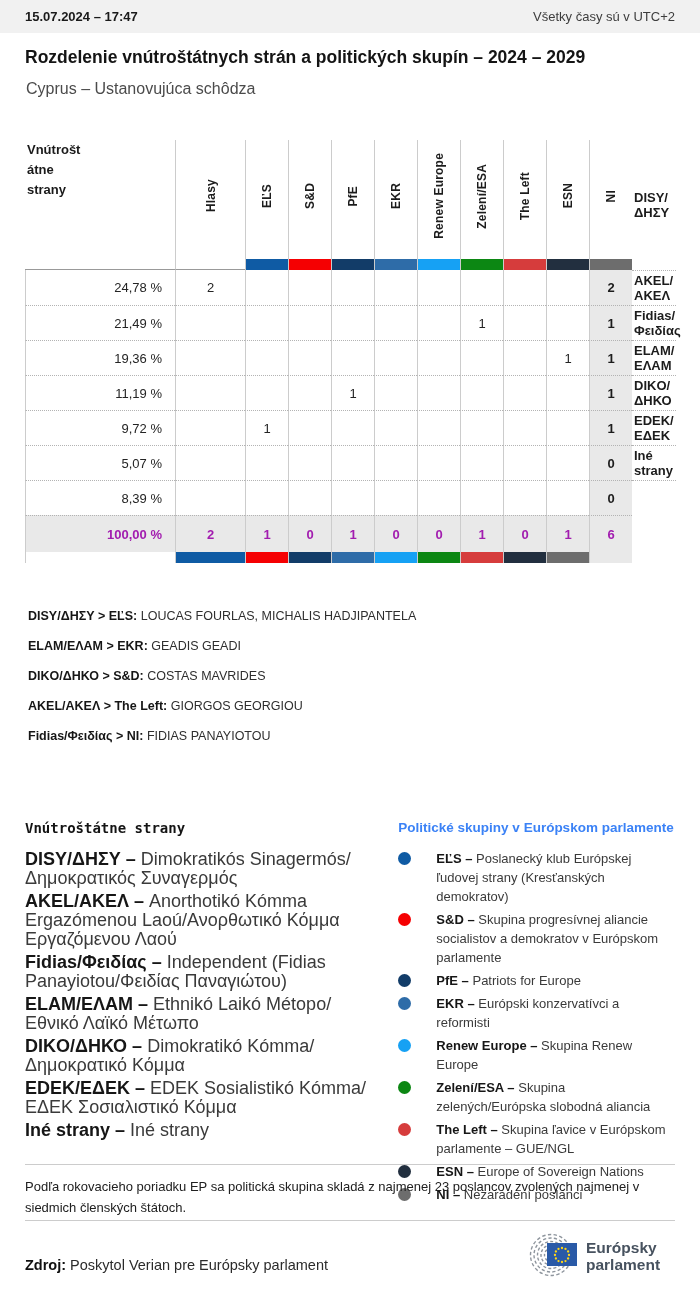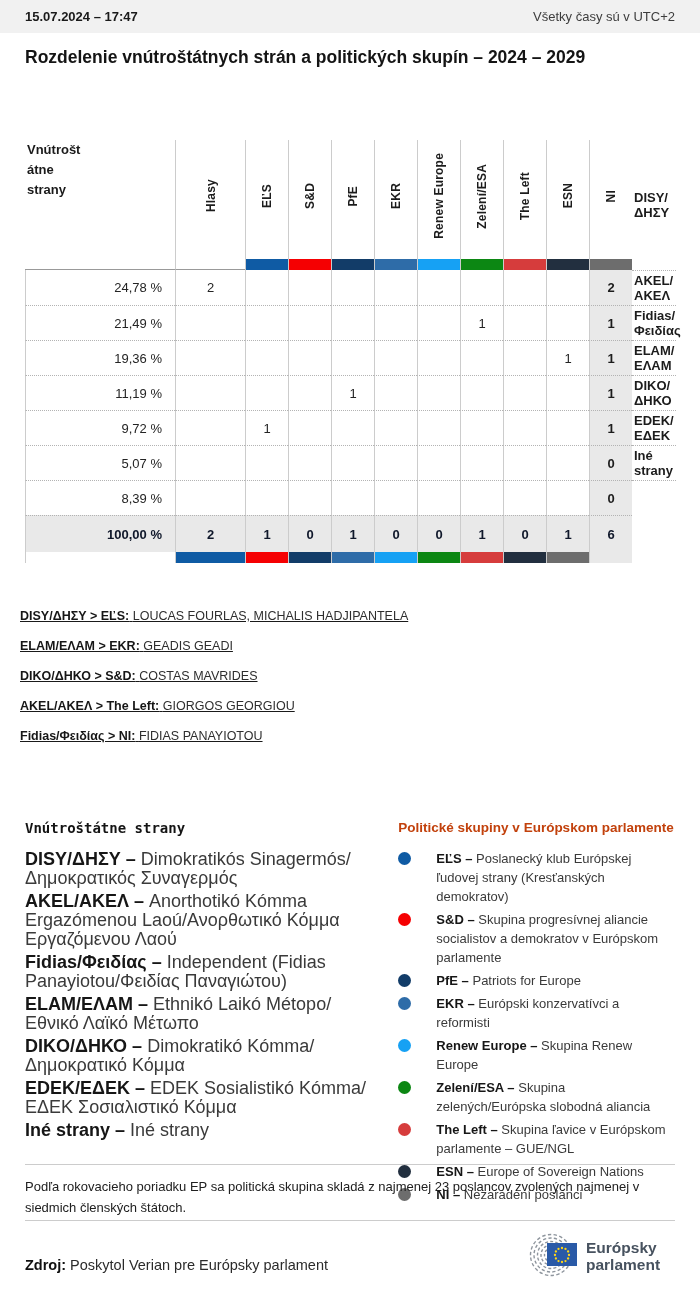--- a/index.html
+++ b/index.html
@@ -35,33 +35,33 @@
   .th-group { display:flex; align-items:center; justify-content:center; padding-bottom:18px; }
   .vlabel { writing-mode:vertical-rl; transform:rotate(180deg); font-weight:bold; font-size:12px; white-space:nowrap; letter-spacing:.2px; color:#1c1c1c; }
   .bar { position:absolute; left:0; right:0; bottom:0; height:11px; }
   .th-seats { display:flex; align-items:flex-end; justify-content:center; border-bottom:1px solid #c6c6c6; }
   .th-seats span { font-weight:bold; font-size:11.5px; padding-bottom:7px; }
   .seats-bg { background:#e9e9e9; }
   .td-party { display:flex; align-items:center; font-weight:bold; font-size:13px; padding-left:2px; color:#1c1c1c; }
   .td-votes { display:flex; align-items:center; justify-content:flex-end; font-size:13px; padding-right:13px; color:#242424; }
   .td-num { display:flex; align-items:center; justify-content:center; font-size:13px; color:#242424; }
   .td-seats { font-weight:bold; color:#1c1c1c; }
-  .total { background:#e9e9e9; font-weight:bold; color:#0f172a; }
+  .total { background:#e9e9e9; font-weight:bold; color:#a21caf; }
 
   
-  .meps { position:absolute; top:608px; left:20px; right:25px;text-decoration:underline; }
+  .meps { position:absolute; top:608px; left:28px; right:25px; }
   .mep-line { font-size:12.5px; line-height:17px; margin-bottom:13px; color:#2e2e2e; }
   .mep-line b { color:#161616; }
 
   
   .defs { position:absolute; top:820px; left:25px; right:25px; display:flex; }
   .col-left { width:348px; }
   .col-right { margin-left:27px; width:278px; }
   .mono-heading { font-family:"DejaVu Sans Mono", monospace; font-weight:bold; font-size:14px; margin-bottom:14px; color:#141414; }
-  .groups-heading { font-weight:bold; font-size:13.5px; margin-bottom:14px; color:#c2410c; }
+  .groups-heading { font-weight:bold; font-size:13.5px; margin-bottom:14px; color:#3b82f6; }
   .def-item { font-size:18px; line-height:19px; margin-bottom:4px; color:#3a3a3a; }
   .def-item b { color:#161616; }
   .group-item { display:flex; margin-bottom:4px;gap:13px; }
   .dot { width:13px; height:13px; border-radius:50%; flex:none; margin:3px 12px 0 0; }
   .gtext { font-size:13px; line-height:19px; color:#3a3a3a; }
   .gtext b { color:#161616; }
 
   .hr { position:absolute; left:25px; width:650px; border-top:1px solid #ccc; height:0; }
   .hr1 { top:1164px; } .hr2 { top:1220px; }
   .note { position:absolute; top:1176px; left:25px; width:656px; font-size:13px; line-height:21px; color:#202020; }
@@ -75,20 +75,21 @@
 <body>
 
 <div class="page">
 
   <div class="topbar">
     <span class="dt">15.07.2024 – 17:47</span>
     <span class="tz">Všetky časy sú v UTC+2</span>
   </div>
 
   <div class="title">Rozdelenie vnútroštátnych strán a politických skupín – 2024 – 2029</div>
+  <div class="subtitle">Cyprus – Ustanovujúca schôdza</div>
 
   <div class="rtable" style="grid-template-columns: 150px 70px repeat(9, 43px) 44px; grid-template-rows: 130px repeat(7, 35px) 37px 11px;">
       <div class="cell th-party">
         <span>Vnútrošt<br>átne<br>strany</span>
       </div>
       <div class="cell th-votes bl">
         <span class="vlabel">Hlasy</span>
       </div>
       <div class="cell th-group bl">
         <span class="vlabel">EĽS</span>

